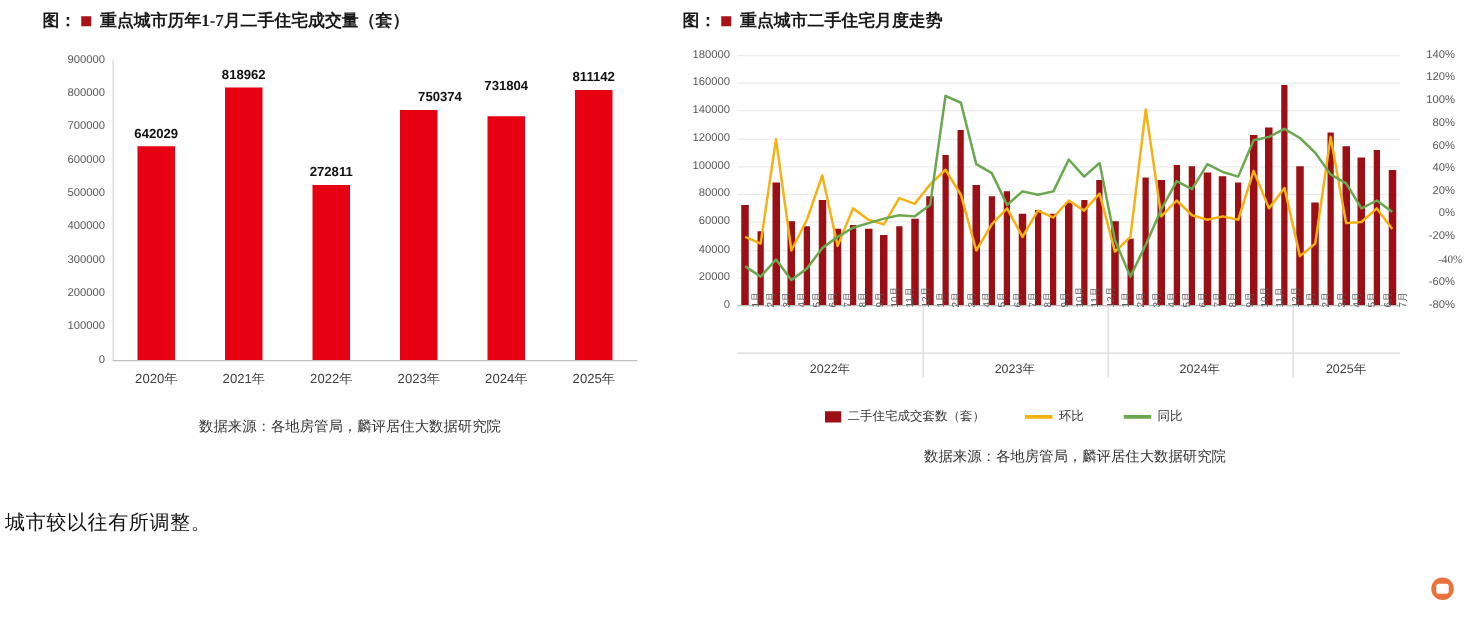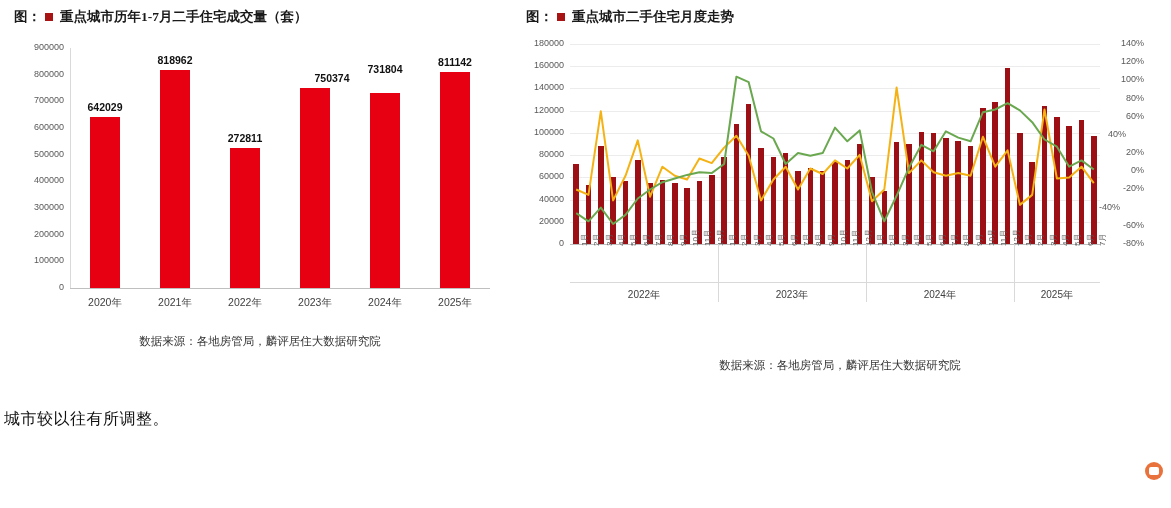--- a/index.html
+++ b/index.html
@@ -5,21 +5,21 @@
   * { box-sizing: border-box; }
   html, body { margin:0; padding:0; }
   body {
     width:1171px; height:508px;
     font-family:"Liberation Sans", sans-serif;
     background:#ffffff;
     color:#1a1a1a;
     position:relative;
     overflow:hidden;
   }
-  .panel { position:absolute; }
+  .panel { position:absolute;margin-left:20px; }
 
   
   #left-panel { left:0; top:0; width:520px; height:380px; }
   #right-panel { left:520px; top:0; width:651px; height:390px; }
 
   .fig-title {
     font-family:"Liberation Serif", serif;
     font-weight:bold;
     font-size:13.5px;
     color:#1a1a1a;
@@ -181,25 +181,25 @@
       <div class="gridline" style="left: 0px; top: 66.6667px; width: 530px;"></div>
       <div class="tick-label" style="left: -46px; top: 60.6667px; width: 40px; text-align: right;">120000</div>
       <div class="gridline" style="left: 0px; top: 44.4444px; width: 530px;"></div>
       <div class="tick-label" style="left: -46px; top: 38.4444px; width: 40px; text-align: right;">140000</div>
       <div class="gridline" style="left: 0px; top: 22.2222px; width: 530px;"></div>
       <div class="tick-label" style="left: -46px; top: 16.2222px; width: 40px; text-align: right;">160000</div>
       <div class="gridline" style="left: 0px; top: 0px; width: 530px;"></div>
       <div class="tick-label" style="left: -46px; top: -6px; width: 40px; text-align: right;">180000</div>
       <div class="tick-label" style="left: 538px; top: 194px; width: 36px; text-align: right;">-80%</div>
       <div class="tick-label" style="left: 538px; top: 175.818px; width: 36px; text-align: right;">-60%</div>
-      <div class="tick-label" style="left: 514px; top: 157.636px; width: 36px; text-align: right;">-40%</div>
+      <div class="tick-label" style="left: 544px; top: 157.636px; width: 36px; text-align: right; font-family: Liberation Serif, serif;">-40%</div>
       <div class="tick-label" style="left: 538px; top: 139.455px; width: 36px; text-align: right;">-20%</div>
       <div class="tick-label" style="left: 538px; top: 121.273px; width: 36px; text-align: right;">0%</div>
       <div class="tick-label" style="left: 538px; top: 103.091px; width: 36px; text-align: right;">20%</div>
-      <div class="tick-label" style="left: 538px; top: 84.9091px; width: 36px; text-align: left;">40%</div>
+      <div class="tick-label" style="left: 538px; top: 84.9091px; width: 36px; text-align: right;">40%</div>
       <div class="tick-label" style="left: 538px; top: 66.7273px; width: 36px; text-align: right;">60%</div>
       <div class="tick-label" style="left: 538px; top: 48.5455px; width: 36px; text-align: right;">80%</div>
       <div class="tick-label" style="left: 538px; top: 30.3636px; width: 36px; text-align: right;">100%</div>
       <div class="tick-label" style="left: 538px; top: 12.1818px; width: 36px; text-align: right;">120%</div>
       <div class="tick-label" style="left: 538px; top: -6px; width: 36px; text-align: right;">140%</div>
       <div class="bar" style="left: 3.38953px; width: 5.54651px; height: 80px; background: rgb(156, 15, 20);"></div>
       <div class="bar" style="left: 15.7151px; width: 5.54651px; height: 58.8889px; background: rgb(156, 15, 20);"></div>
       <div class="bar" style="left: 28.0407px; width: 5.54651px; height: 97.7778px; background: rgb(156, 15, 20);"></div>
       <div class="bar" style="left: 40.3663px; width: 5.54651px; height: 66.6667px; background: rgb(156, 15, 20);"></div>
       <div class="bar" style="left: 52.6919px; width: 5.54651px; height: 63.3333px; background: rgb(156, 15, 20);"></div>
@@ -295,20 +295,34 @@
       <div class="yr-group" style="left: 43.9535px; top: 44px; width: 60px;">2022年</div>
       <div class="yr-group" style="left: 191.86px; top: 44px; width: 60px;">2023年</div>
       <div class="yr-sep" style="left: 147.907px; top: 0px; height: 58px;"></div>
       <div class="yr-group" style="left: 339.767px; top: 44px; width: 60px;">2024年</div>
       <div class="yr-sep" style="left: 295.814px; top: 0px; height: 58px;"></div>
       <div class="yr-group" style="left: 456.86px; top: 44px; width: 60px;">2025年</div>
       <div class="yr-sep" style="left: 443.721px; top: 0px; height: 58px;"></div>
       <div style="position: absolute; left: 0px; top: 38px; width: 530px; height: 1px; background: rgb(217, 217, 217);"></div>
     </div>
 
+  <div class="legend-row" id="right-legend" style="left:120px;top:326px;">
+    <div class="legend-item">
+      <span class="lg-box"></span>
+      <span>二手住宅成交套数（套）</span>
+    </div>
+    <div class="legend-item">
+      <span class="lg-line" style="background:#f5b214;"></span>
+      <span>环比</span>
+    </div>
+    <div class="legend-item">
+      <span class="lg-line" style="background:#6aa84f;"></span>
+      <span>同比</span>
+    </div>
+  </div>
 
   <div class="src-note" style="position:absolute;left:60px;top:358px;width:520px;">数据来源：各地房管局，麟评居住大数据研究院</div>
 </div>
 
 <div id="footer-note">
   <div>城市较以往有所调整。</div>
 </div>
 
 <div id="watermark">
   <span class="wm-dot"></span>

